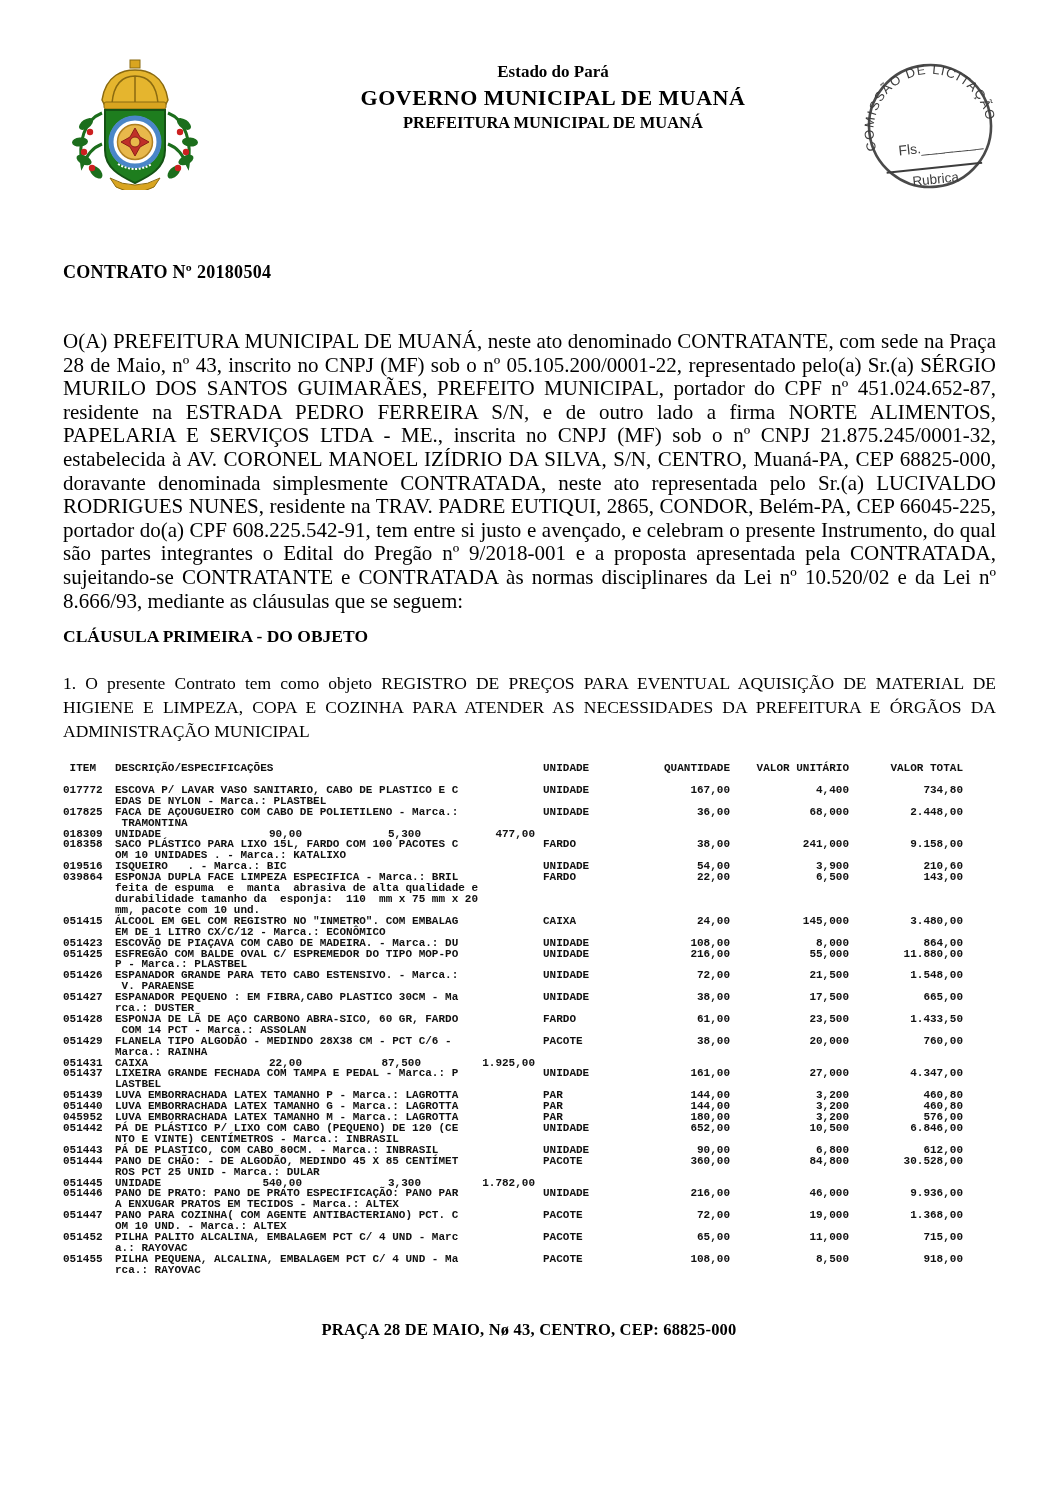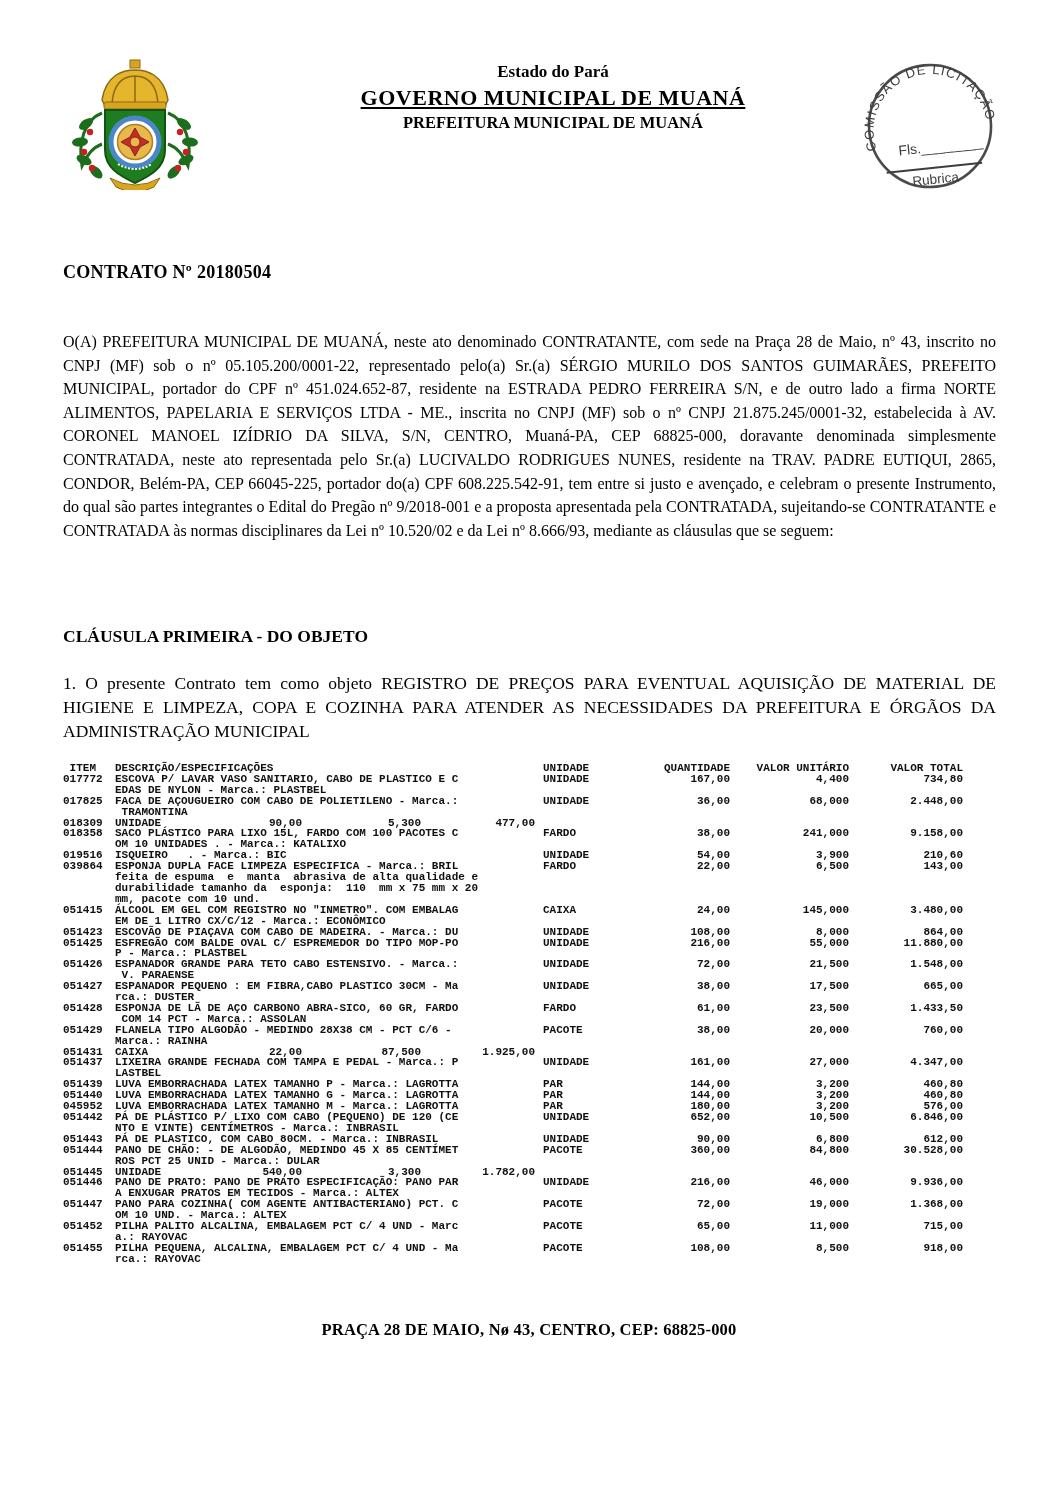--- a/index.html
+++ b/index.html
@@ -4,43 +4,43 @@
 <style>
   html,body { margin:0; padding:0; }
   body {
     width:1058px; height:1497px; background:#ffffff; position:relative;
     font-family:"Liberation Serif", serif; color:#000;
     -webkit-font-smoothing:antialiased;
   }
   .crest { position:absolute; left:72px; top:58px; width:126px; height:132px; }
   .header-block { position:absolute; left:229px; top:62px; width:648px; text-align:center; font-weight:bold; }
   .header-state { font-size:17px; }
-  .header-gov { font-size:22px; letter-spacing:.5px; margin-top:3px;text-decoration:underline; }
+  .header-gov { font-size:22px; letter-spacing:.5px; margin-top:3px; }
   .header-pref { font-size:16.5px; margin-top:2px; }
   .stamp { position:absolute; left:854px; top:48px; width:152px; height:158px; }
 
   .contract-title { position:absolute; left:63px; top:262px; font-size:18px; font-weight:bold; letter-spacing:.3px; }
 
   .intro {
     position:absolute; left:63px; top:330px; width:933px;
-    font-size:16px; line-height:23.6px; text-align:justify;
+    font-size:21px; line-height:23.6px; text-align:justify;
   }
   .clause-heading { position:absolute; left:63px; top:626px; font-size:17.5px; font-weight:bold; }
   .clause-text {
     position:absolute; left:63px; top:671px; width:933px;
     font-size:17.5px; line-height:24px; text-align:justify;
   }
 
   .itemtable {
     position:absolute; left:63px; top:763px; width:933px;
     font-family:"Liberation Mono", monospace; font-size:11px; line-height:10.9px;
     font-weight:bold; color:#101010; letter-spacing:0;
   }
   .trow { display:flex; align-items:flex-start; }
-  .thead { }
+  .thead { margin-bottom:11px; }
   .c-item { width:52px;  flex:none; white-space:pre; }
   .c-desc { width:428px; flex:none; white-space:pre-wrap; }
   .c-unit { width:92px;  flex:none; }
   .c-qty  { width:95px;  flex:none; text-align:right; }
   .c-vu   { width:119px; flex:none; text-align:right; }
   .c-vt   { width:114px; flex:none; text-align:right; }
 
   .footer {
     position:absolute; left:0; top:1320px; width:1058px; text-align:center;
     font-size:16.5px; font-weight:bold; letter-spacing:.2px;

